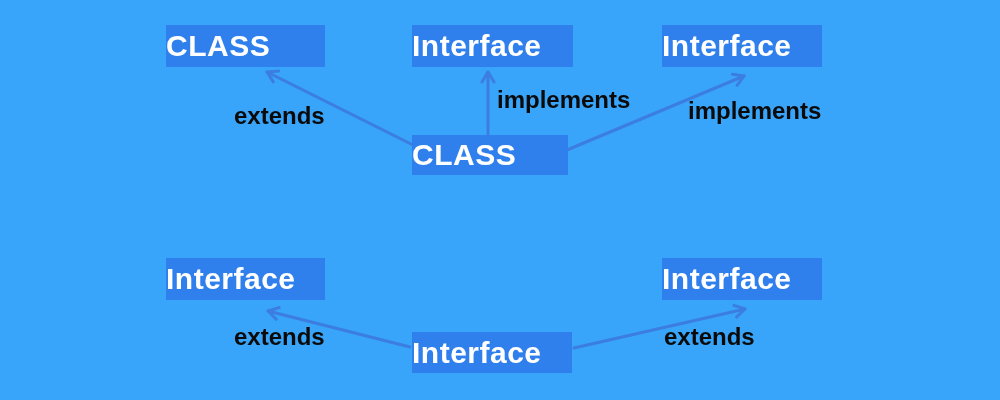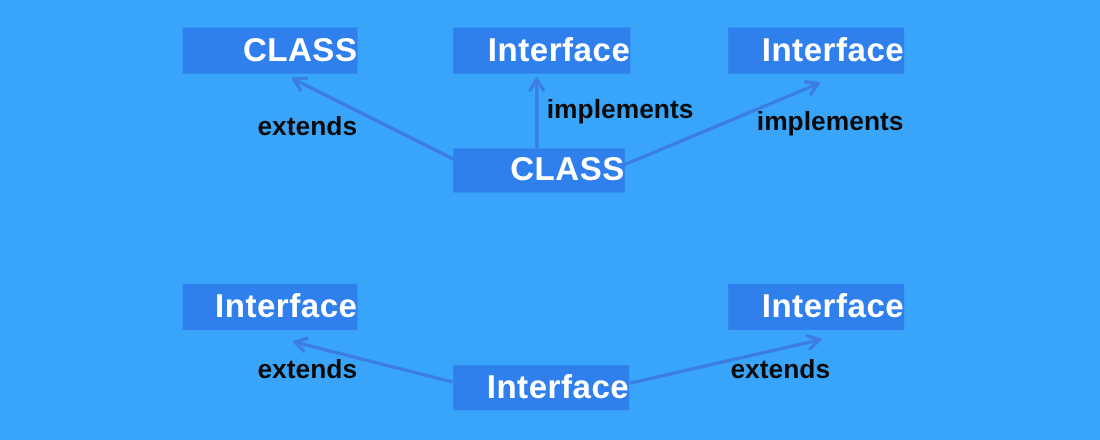--- a/index.html
+++ b/index.html
@@ -38,21 +38,21 @@
     fill: none;
     stroke-linecap: round;
     stroke-linejoin: round;
   }
   .node {
     position: absolute;
     background: var(--node-fill);
     color: var(--node-text);
     display: flex;
     align-items: center;
-    justify-content: flex-end;
+    justify-content: flex-start;
     font-size: 30px;
     font-weight: 700;
     letter-spacing: 0.5px;
   }
   .node-top-left     { left: 166px; top: 25px;  width: 159px; height: 42px; }
   .node-top-center   { left: 412px; top: 25px;  width: 161px; height: 42px; }
   .node-top-right    { left: 662px; top: 25px;  width: 160px; height: 42px; }
   .node-center       { left: 412px; top: 135px; width: 156px; height: 40px; }
   .node-bottom-left  { left: 166px; top: 258px; width: 159px; height: 42px; }
   .node-bottom-right { left: 662px; top: 258px; width: 160px; height: 42px; }

